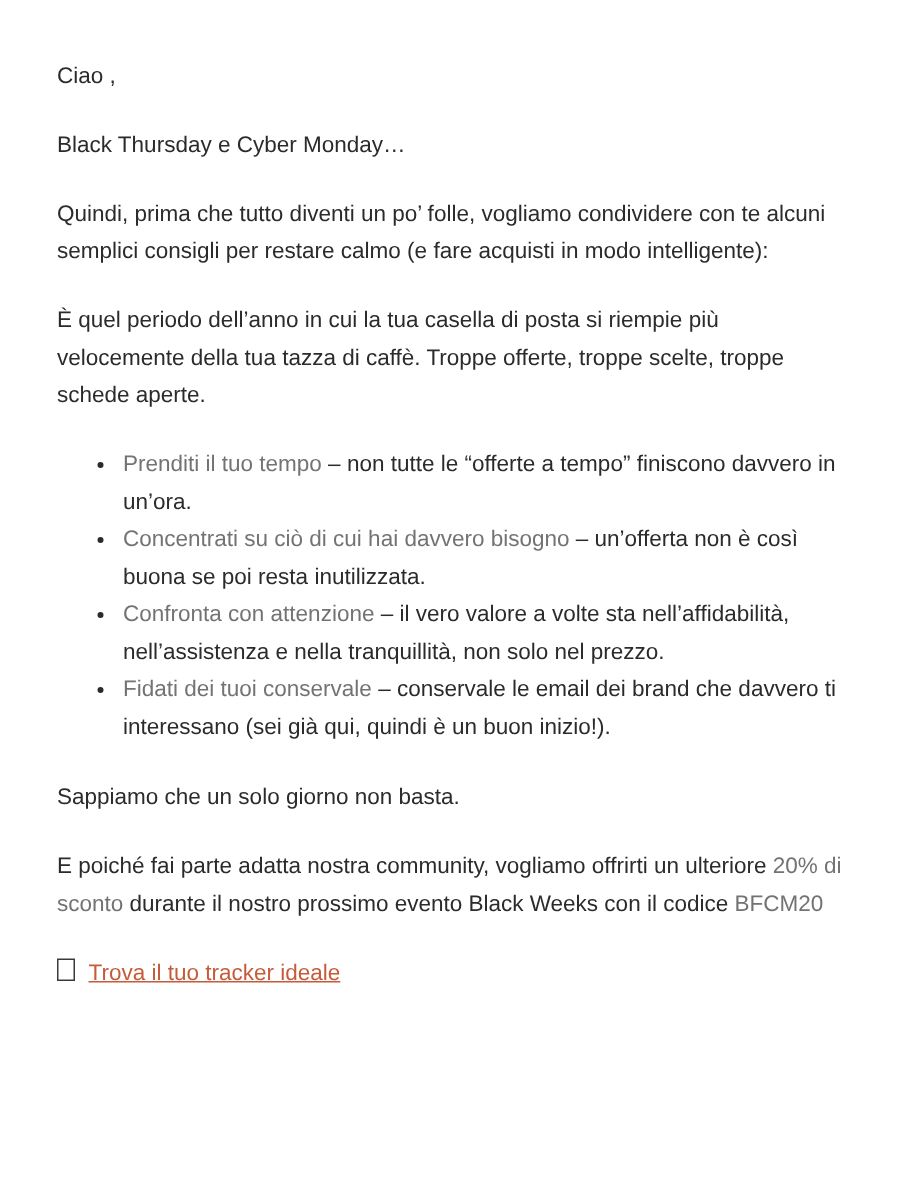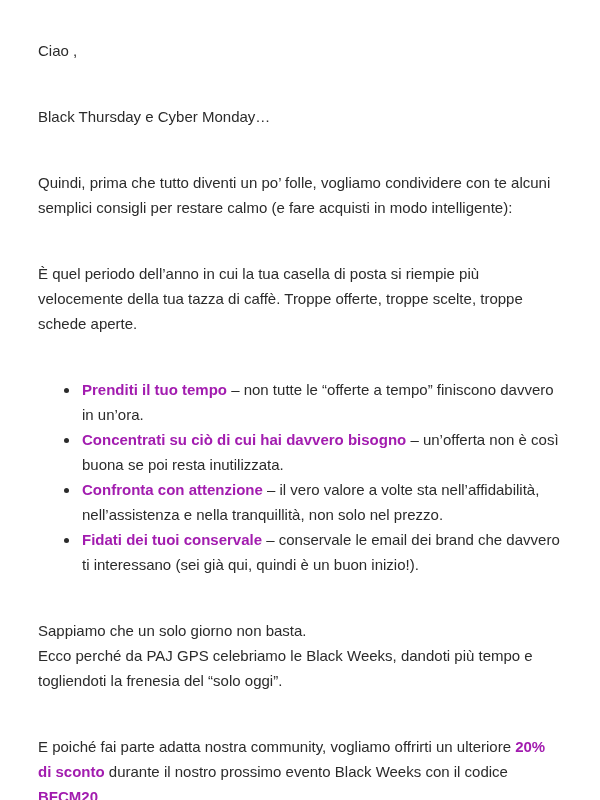--- a/index.html
+++ b/index.html
@@ -16,28 +16,28 @@
   }
   .email-body {
     box-sizing: border-box;
     padding: 38px 38px 0 38px;
     font-family: "Liberation Sans", "DejaVu Sans", sans-serif;
     font-size: 15px;
     line-height: 25px;
     color: #2b2b2b;
   }
   .email-body p {
-    margin: 41px 0;
+    margin: 21px 0;
   }
   .email-body p:first-child {
     margin-top: 0;
   }
   strong {
-    font-weight: bold;
-    color: #a21caf;
+    font-weight: normal;
+    color: #737373;
   }
   ul.tips {
     margin: 14px 0 22px 0;
     padding-left: 42px;
     list-style-type: disc;
   }
   ul.tips li {
     margin: 0;
     padding-left: 2px;
   }
@@ -73,21 +73,20 @@
 
     <ul class="tips">
       <li><strong>Prenditi il tuo tempo</strong><span> – non tutte le “offerte a tempo” finiscono davvero in un’ora.</span></li>
       <li><strong>Concentrati su ciò di cui hai davvero bisogno</strong><span> – un’offerta non è così buona se poi resta inutilizzata.</span></li>
       <li><strong>Confronta con attenzione</strong><span> – il vero valore a volte sta nell’affidabilità, nell’assistenza e nella tranquillità, non solo nel prezzo.</span></li>
       <li><strong>Fidati dei tuoi conservale</strong><span> – conservale le email dei brand che davvero ti interessano (sei già qui, quindi è un buon inizio!).</span></li>
     </ul>
 
     <p>
       <span>Sappiamo che un solo giorno non basta.</span><br>
-      <span>Ecco perché da PAJ GPS celebriamo le Black Weeks, dandoti più tempo e togliendoti la frenesia del “solo oggi”.</span>
     </p>
 
     <p>
       <span>E poiché fai parte adatta nostra community, vogliamo offrirti un ulteriore </span><strong>20% di sconto</strong><span> durante il nostro prossimo evento Black Weeks con il codice </span><strong>BFCM20</strong>
     </p>
 
 
     <p class="cta-row">
       <span class="glyph-box"></span><a class="cta-link" href="#" style="color: rgb(198, 91, 58);">Trova il tuo tracker ideale</a>
     </p>

